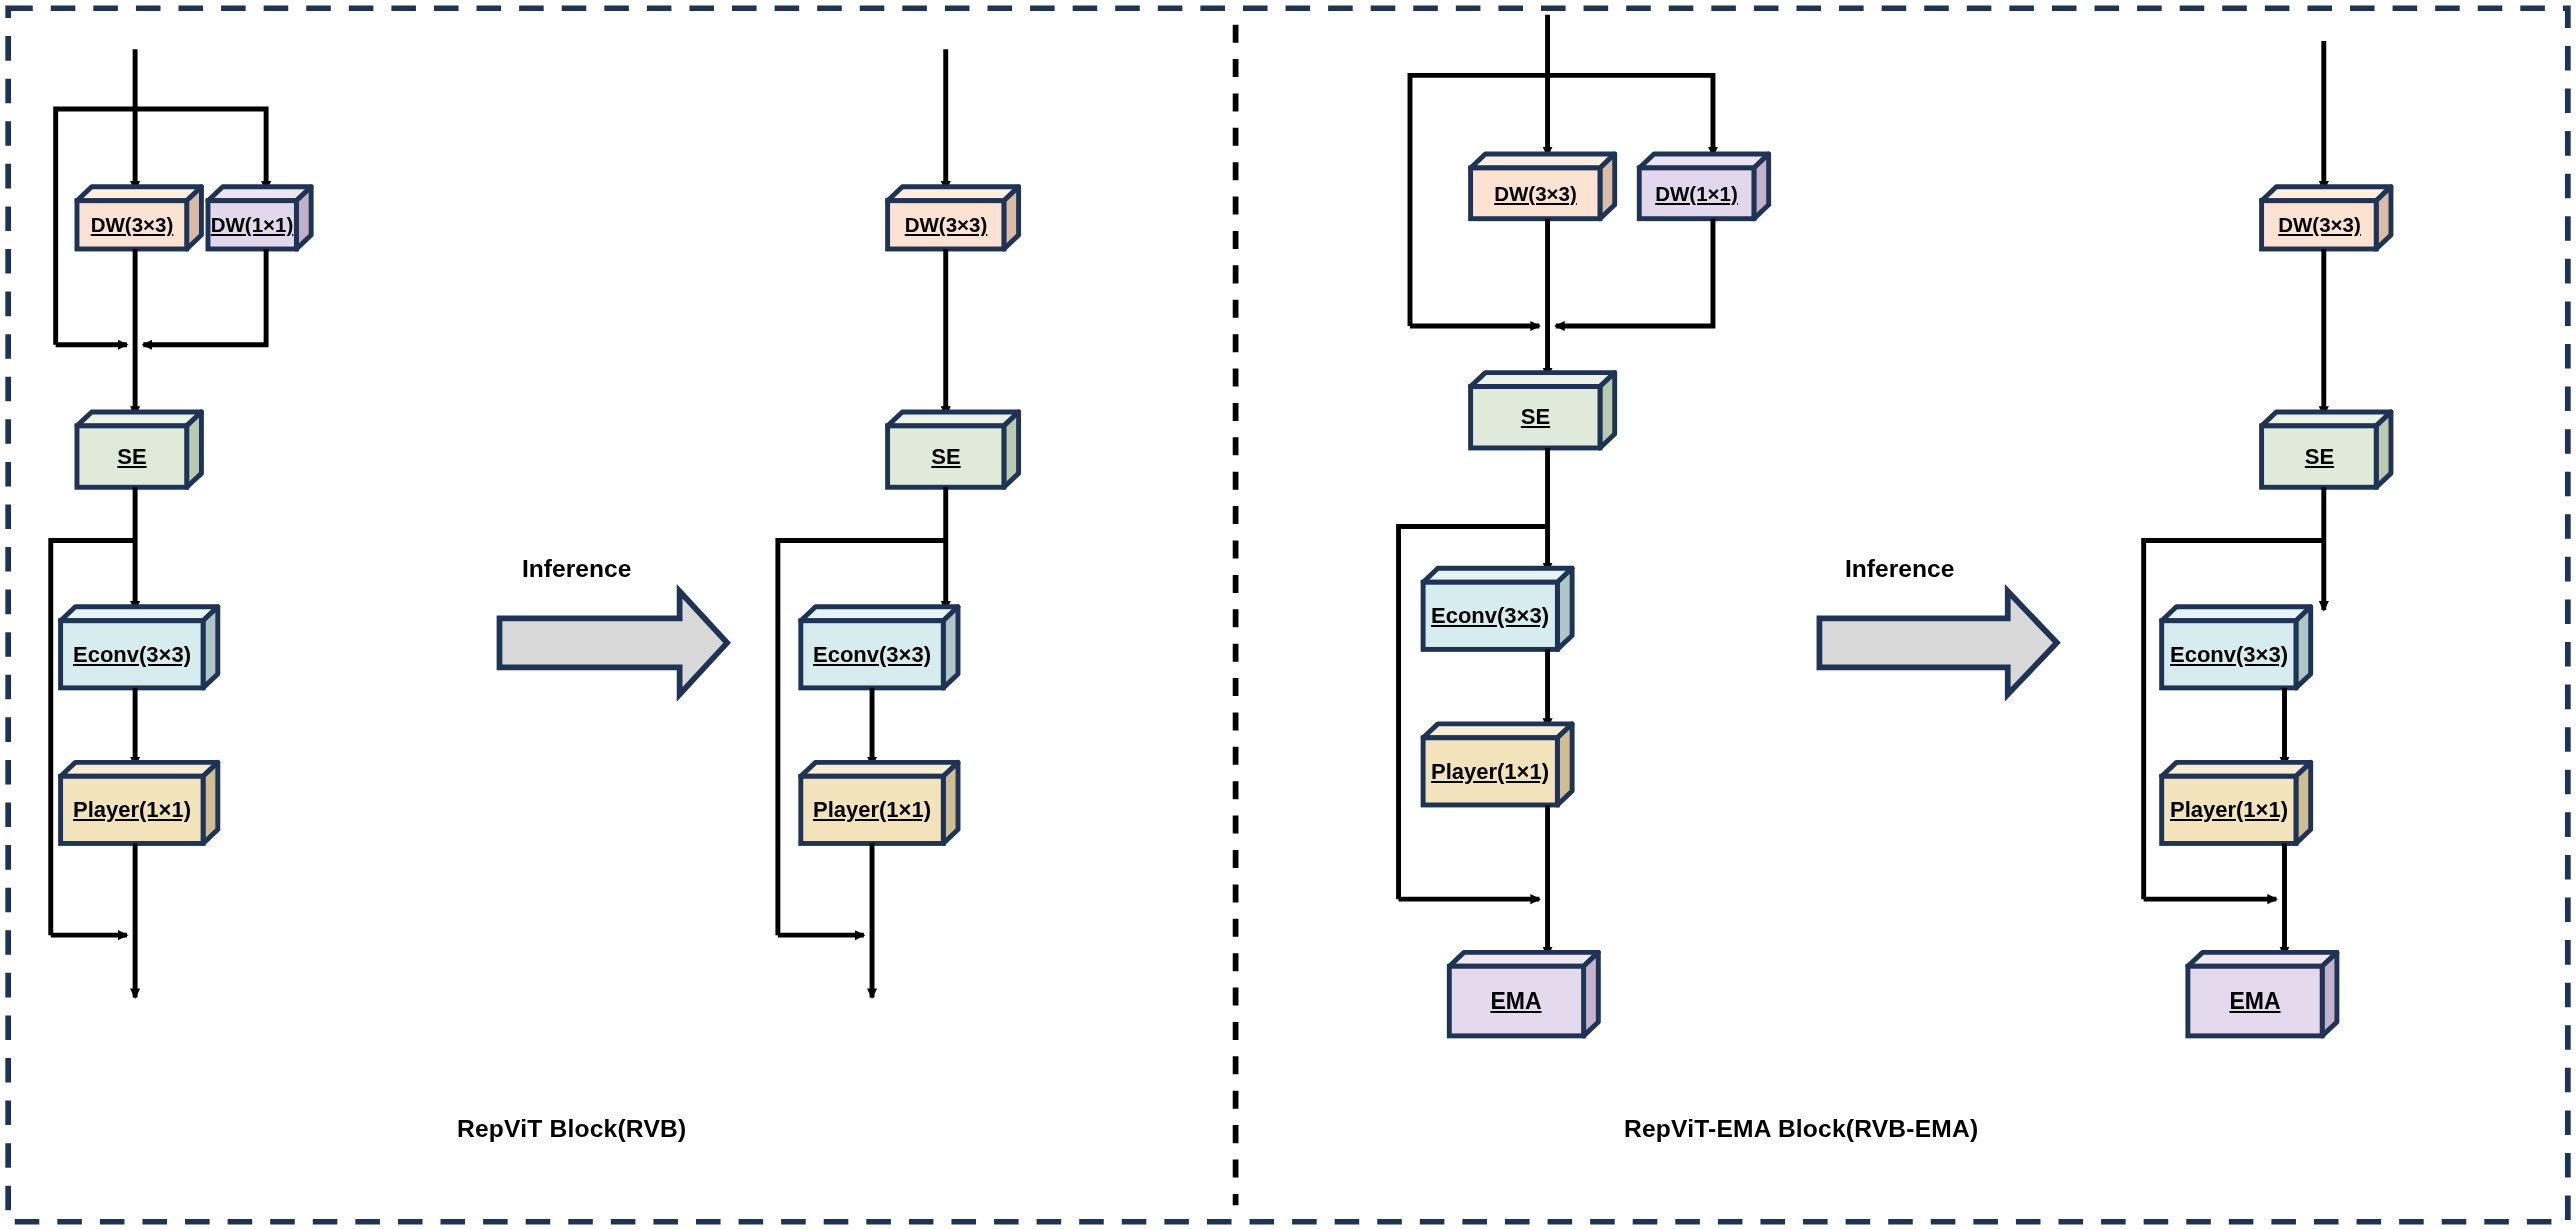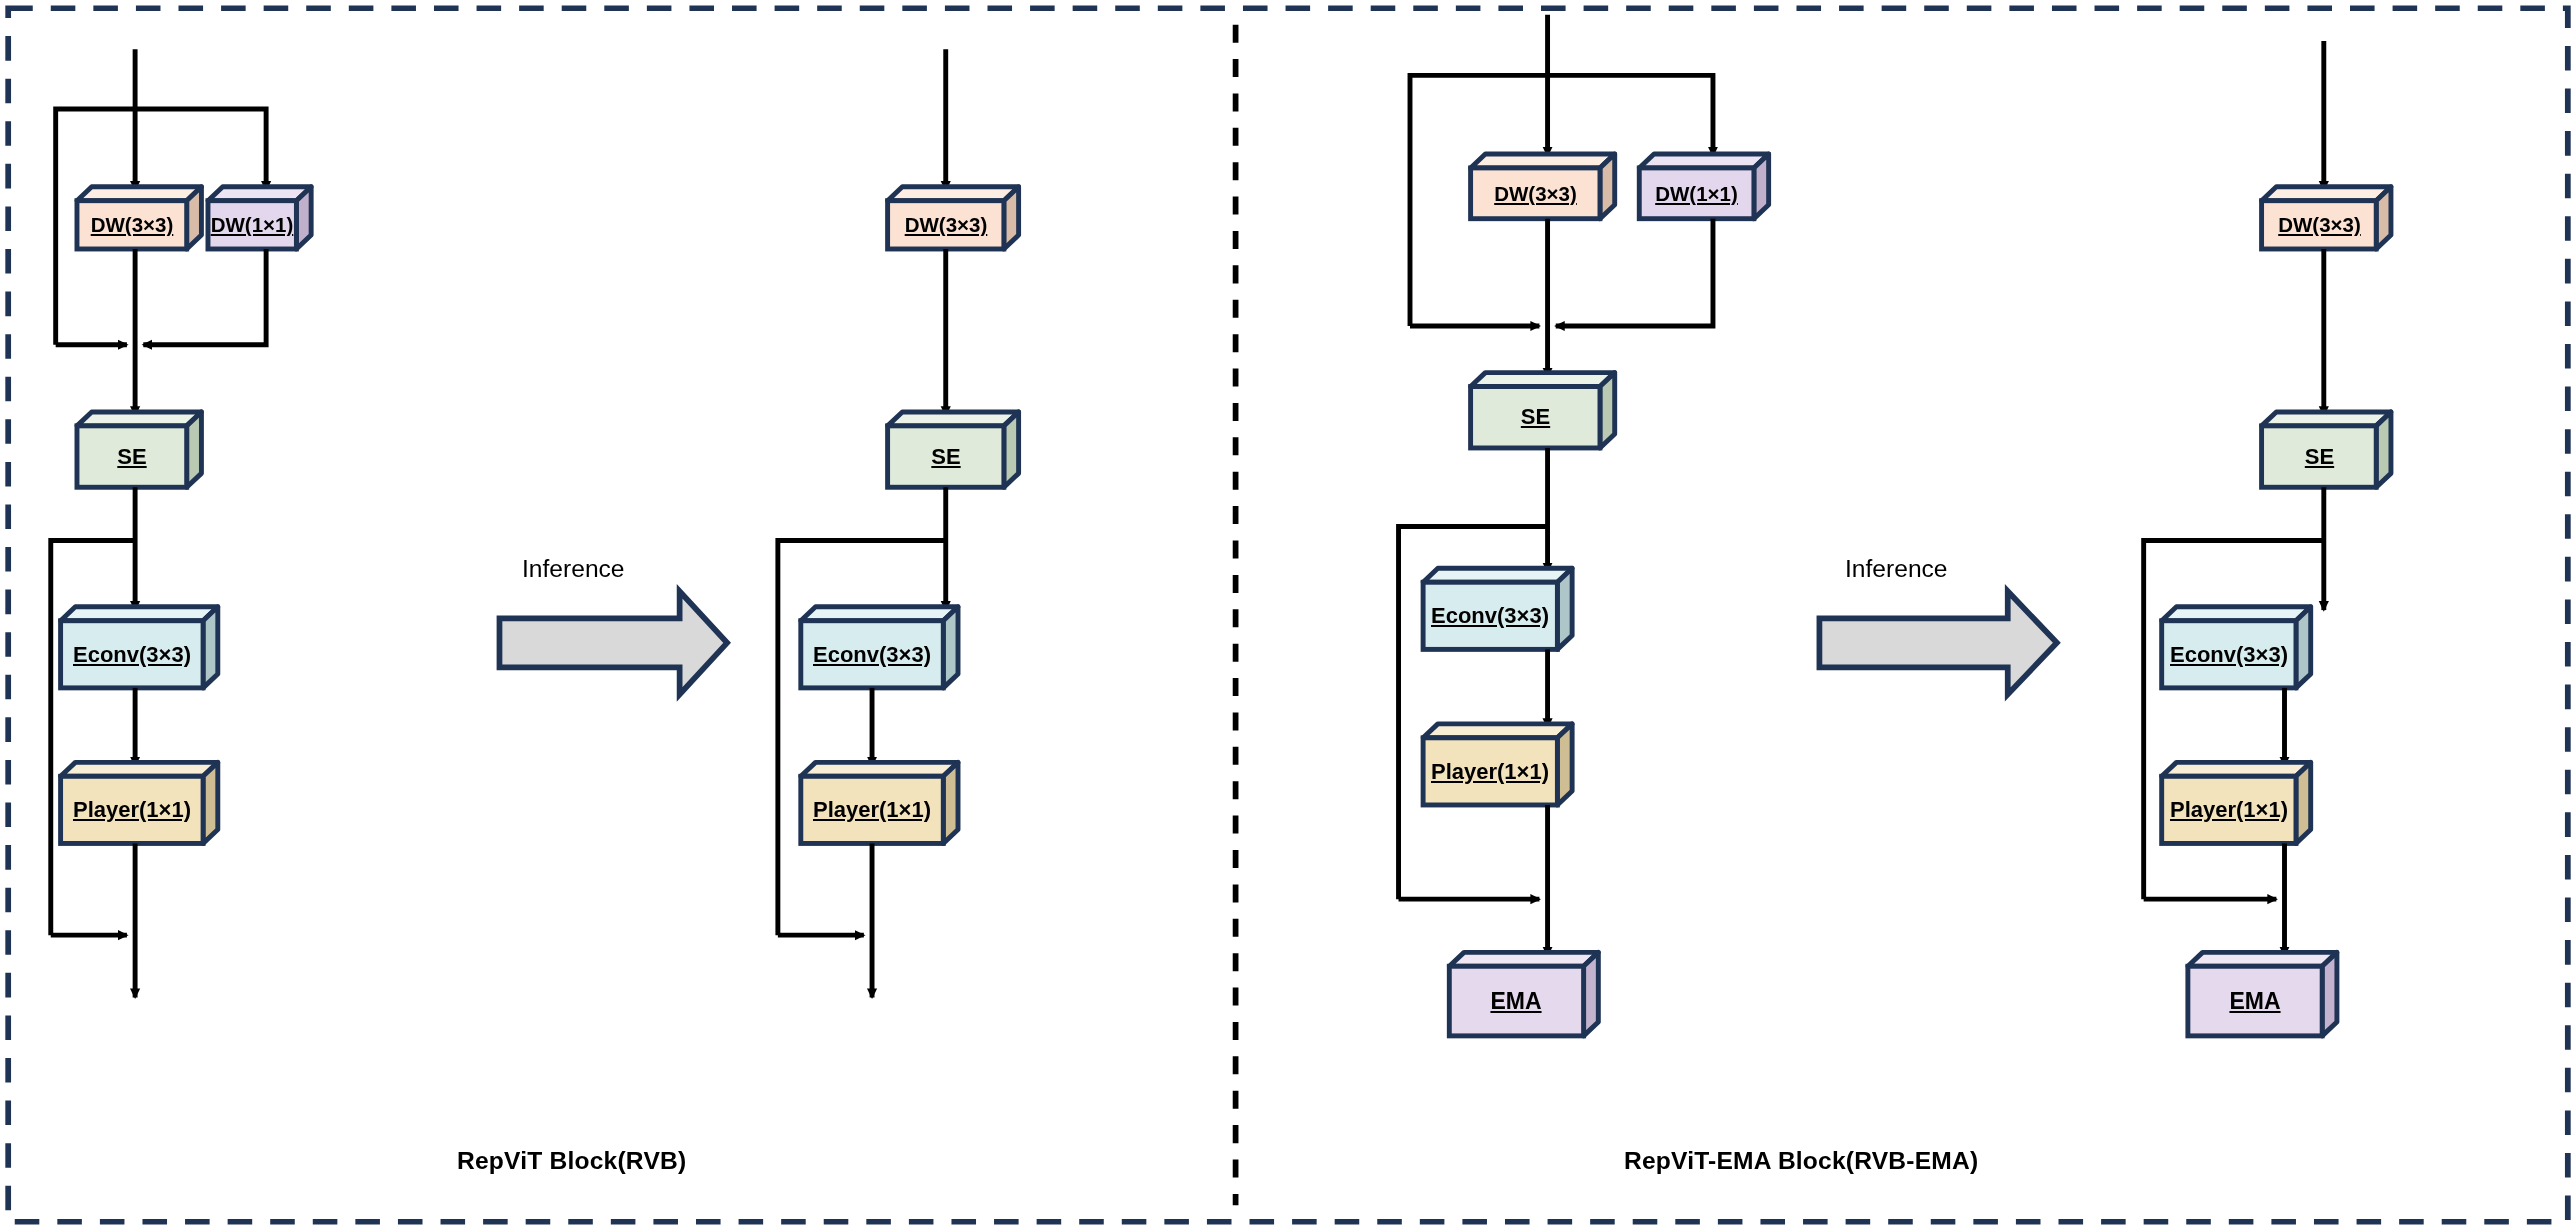--- a/index.html
+++ b/index.html
@@ -1,28 +1,28 @@
 <!DOCTYPE html>
 <html style="font-size:13px"><head>
 <meta charset="utf-8">
 <style>
   html,body{margin:0;padding:0;background:#ffffff;}
   body{width:2576px;height:1230px;font-family:"Liberation Sans","DejaVu Sans",sans-serif;}
   #stage{position:relative;width:2576px;height:1230px;overflow:hidden;background:#fff;}
   svg.layer{position:absolute;left:0;top:0;width:2576px;height:1230px;}
   .capt{
     position:absolute;font-weight:bold;color:#000;white-space:nowrap;
-    font-size:24.6px;letter-spacing:0.2px;margin-top:32px;
+    font-size:24.6px;letter-spacing:0.2px;
   }
   .boxlabel{
     position:absolute;display:flex;align-items:center;justify-content:center;
     font-weight:bold;color:#000;white-space:nowrap;pointer-events:none;text-decoration:underline;
   }
   .inf-label{
-    position:absolute;font-weight:normal;color:#000;white-space:nowrap;font-size:24.6px;text-align:right;
+    position:absolute;font-weight:bold;color:#000;white-space:nowrap;font-size:24.6px;text-align:right;
   }
 </style>
 </head>
 <body>
 
 <div id="stage">
 
   <svg class="layer" viewBox="0 0 3146 1502">
     <defs>
       <marker id="ah" markerWidth="14" markerHeight="14" refX="11" refY="7" orient="auto" markerUnits="userSpaceOnUse">

